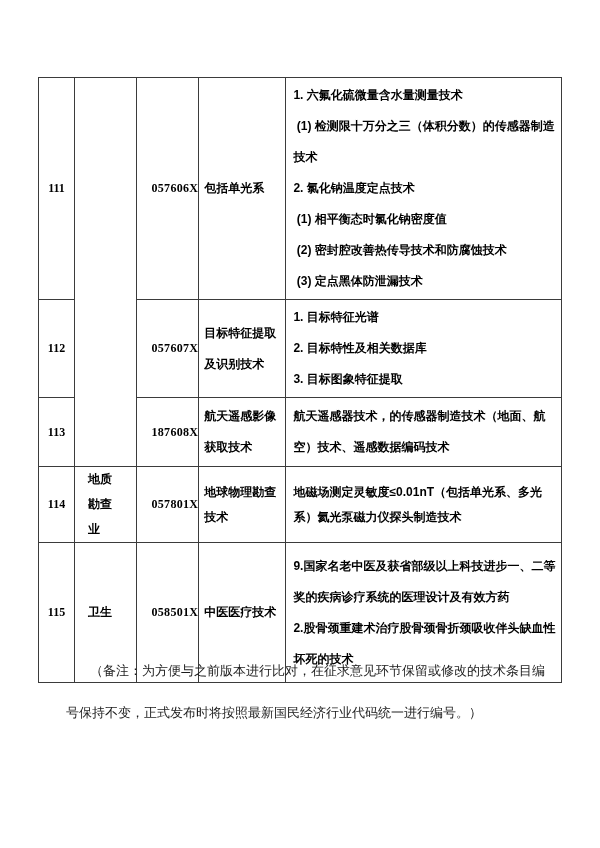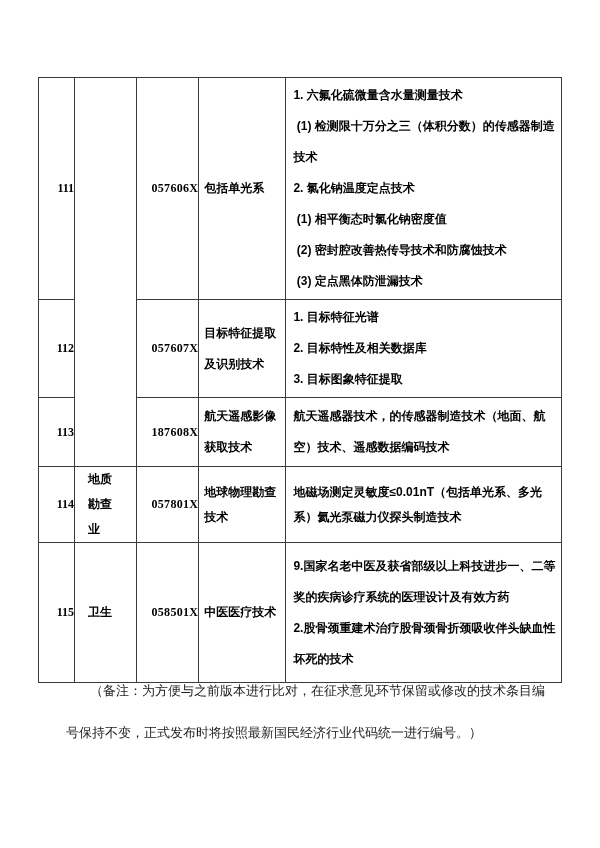--- a/index.html
+++ b/index.html
@@ -28,36 +28,36 @@
     vertical-align: middle;
     padding: 0;
     overflow: hidden;
   }
   col.c1 { width: 36px; }
   col.c2 { width: 62px; }
   col.c3 { width: 62px; }
   col.c4 { width: 87px; }
   col.c5 { width: 275px; }
 
-  .c-no   { text-align: right; font-family: "Liberation Serif", serif; }
+  .c-no   { text-align: center; font-family: "Liberation Serif", serif; }
   .c-code { text-align: right; font-family: "Liberation Serif", serif; letter-spacing: 0.3px; }
   .c-cat  { text-align: left; padding: 0 13px; }
   .c-name { padding: 2px 2px 2px 5px; }
   .c-desc { padding: 2px 3px 2px 7px; white-space: pre-wrap; }
 
   tr.r111 { height: 190px; }
   tr.r112 { height: 93px; }
   tr.r113 { height: 69px; }
   tr.r114 { height: 50px; }
   tr.r115 { height: 140px; }
   tr.r114 td { line-height: 25px; }
 
   .note {
     position: absolute;
-    left: 66px; top: 657px;
+    left: 66px; top: 637px;
     width: 482px;
     font-size: 13px;
     font-weight: normal;
     line-height: 42px;
     text-indent: 24px;
     color: #1c1c1c;
   }
 </style>
 </head>
 <body>

